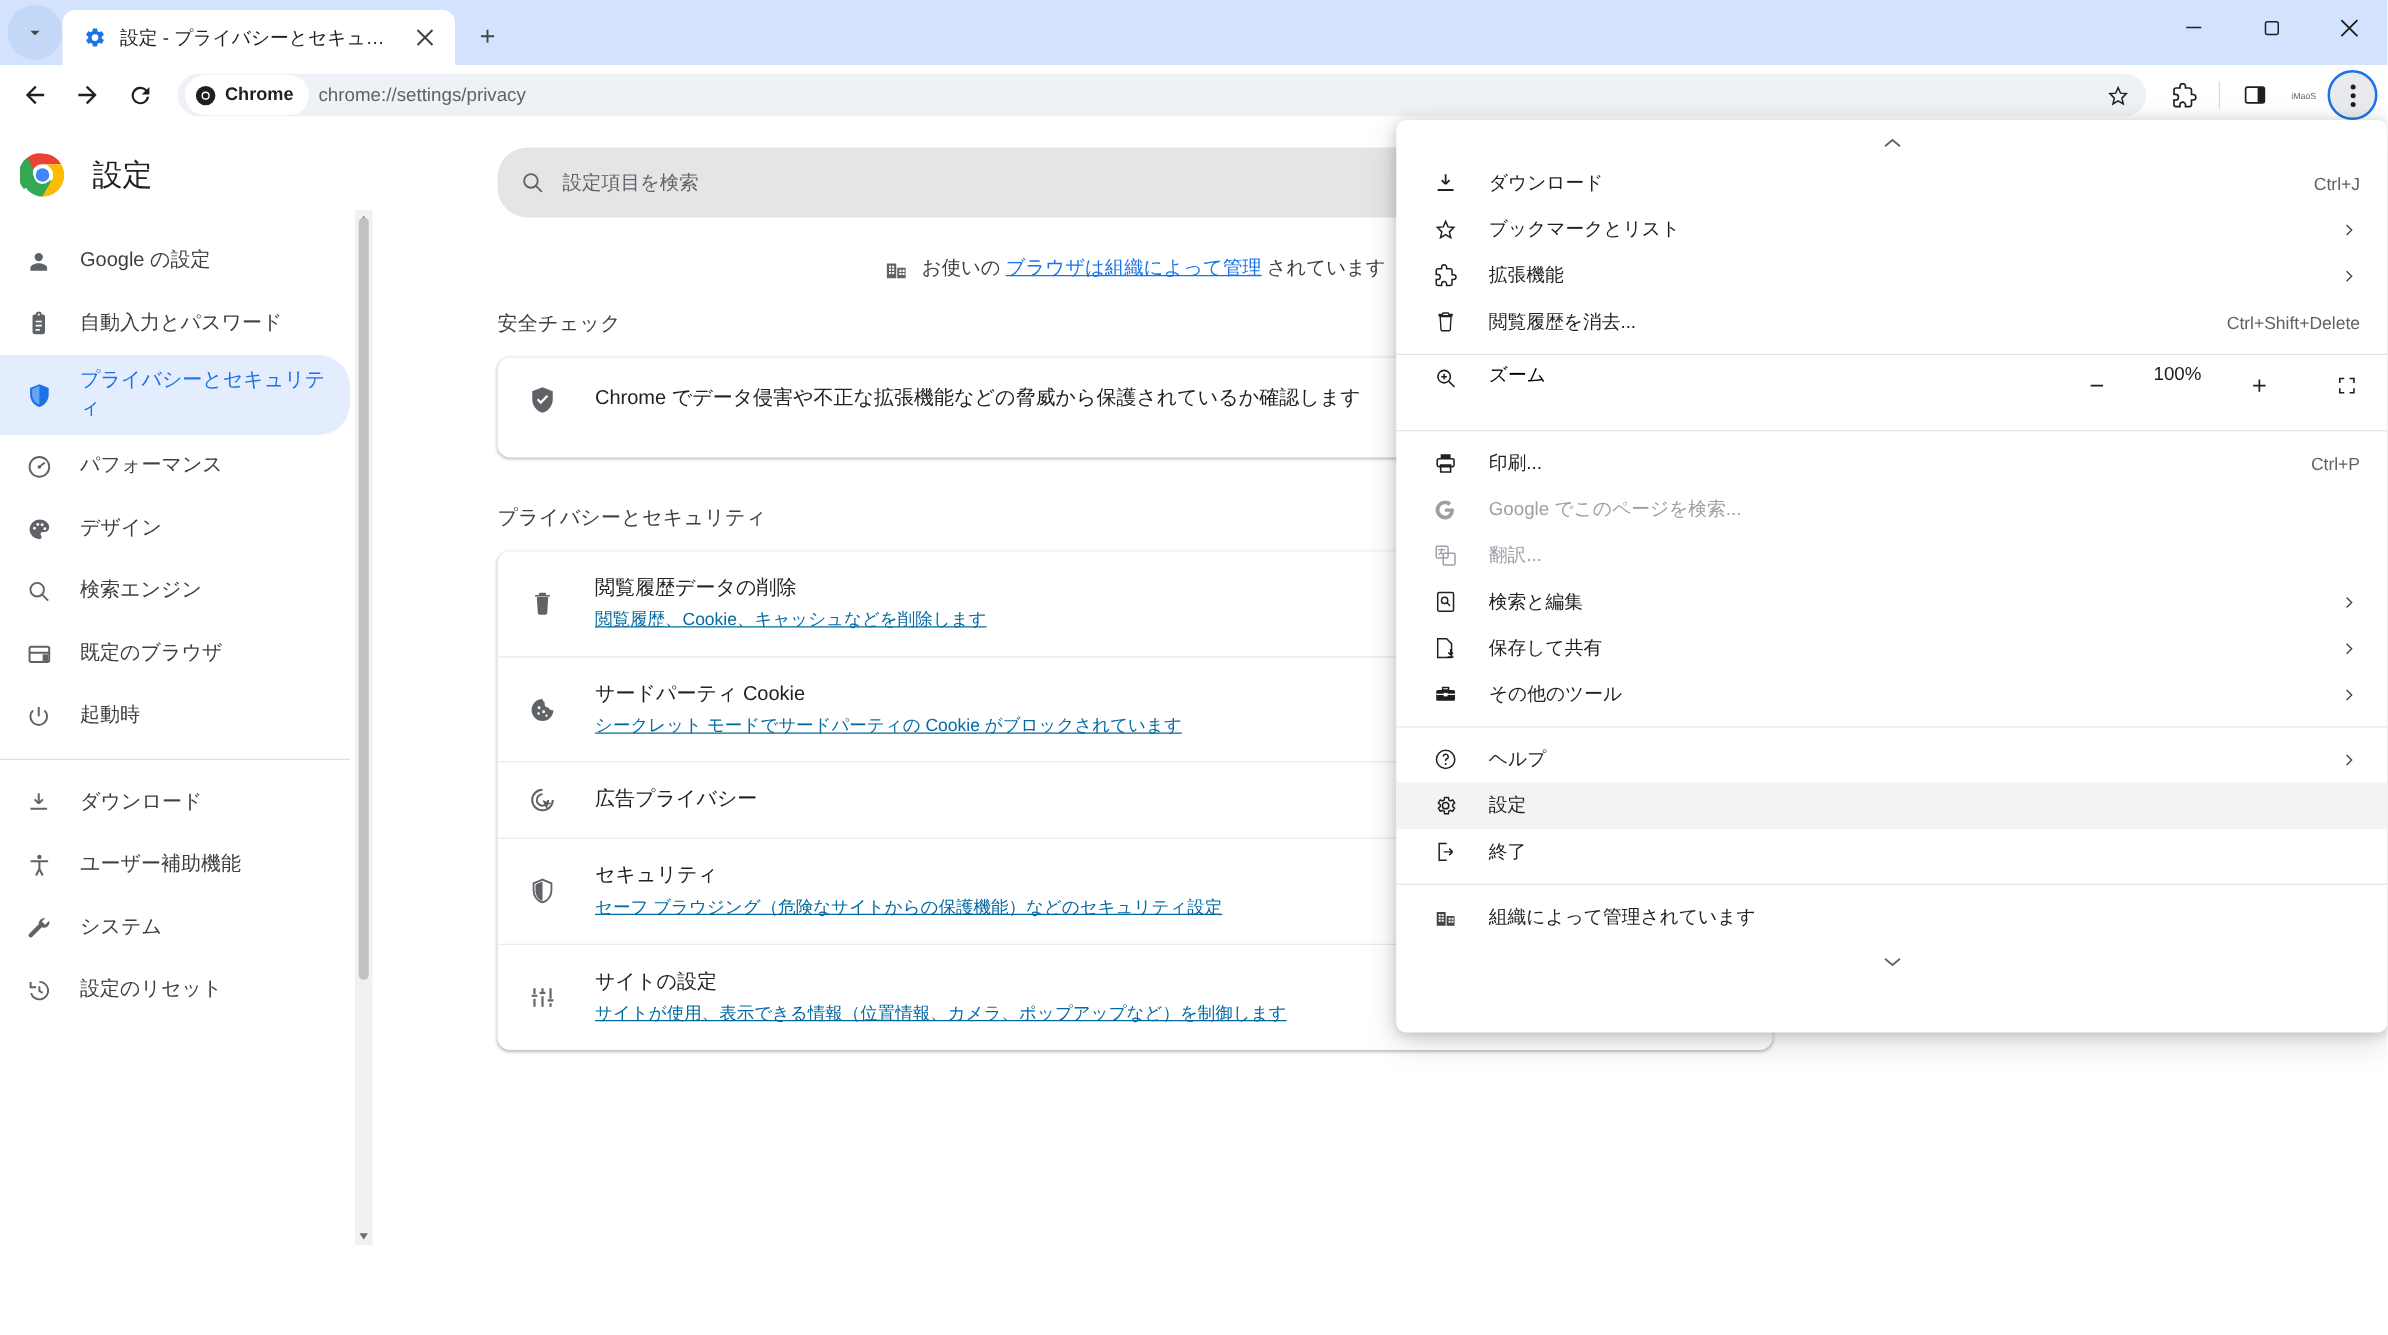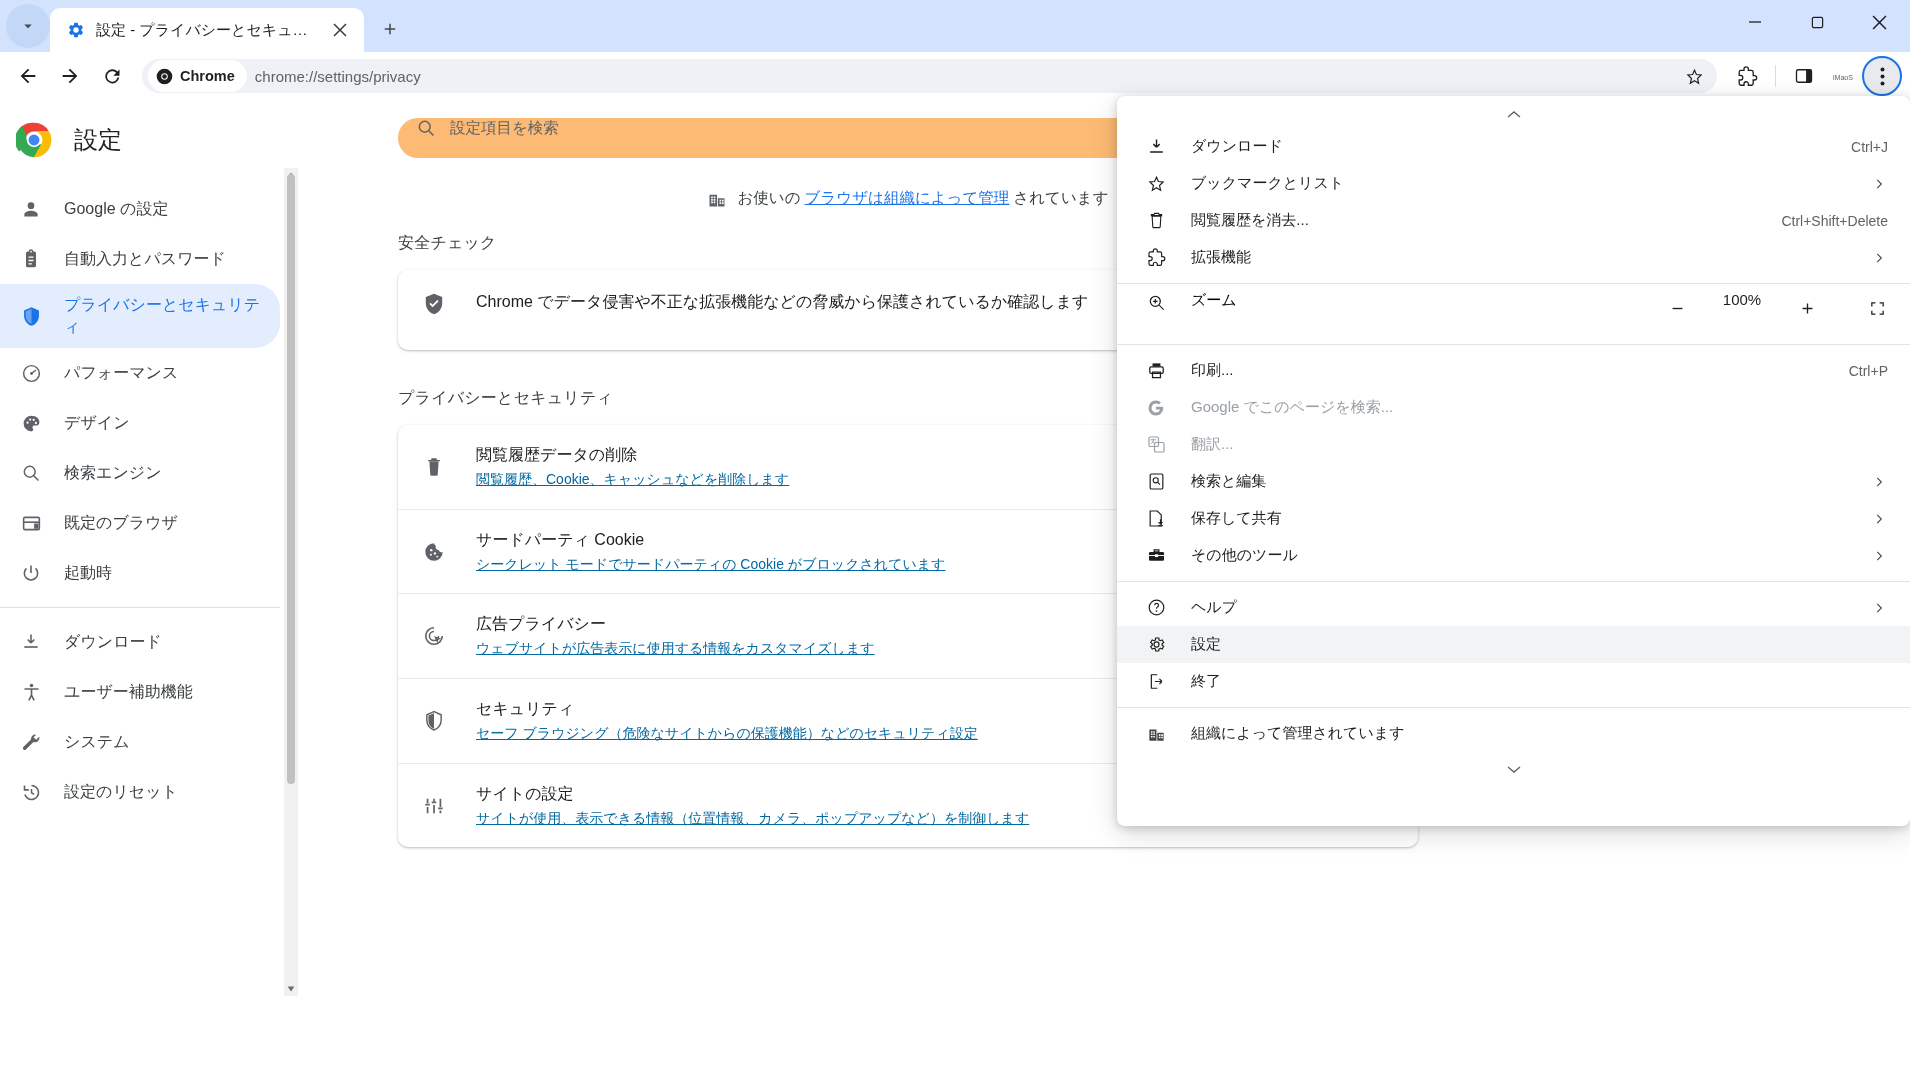--- a/index.html
+++ b/index.html
@@ -89,22 +89,22 @@
 
   .scroll-rail {
     position:absolute; left:284px; top:68px; width:14px; height:828px;
     background:#f1f1f1;
   }
   .scroll-thumb { position:absolute; left:3px; top:6px; width:8px; height:610px; background:#c1c1c1; border-radius:4px;}
   .rail-arrow { position:absolute; left:0; width:14px; height:14px; display:flex;align-items:center;justify-content:center;}
 
   .content { flex:1; position:relative; padding-left:118px; padding-top:18px; }
   .searchbar {
-    width:1020px; height:40px; background:#fdba74; border-radius:24px;
-    display:flex; gap:14px; padding-left:18px;
+    width:1020px; height:56px; background:#e5e5e5; border-radius:24px;
+    display:flex; align-items:center; gap:14px; padding-left:18px;
   }
   .search-ph { color:#5f6368; font-size:15.5px; }
   .managed-row {
     margin-top:30px; width:1020px; display:flex; align-items:center; justify-content:center; gap:10px;
     font-size:15.5px; color:#3c4043;
   }
   .managed-row a { color:#1a73e8; }
   .section-title { margin-top:24px; font-size:16px; color:#1a73e8; font-weight:500; letter-spacing:.2px; }
   .card {
     width:1020px; margin-top:16px; background:#fff; border-radius:10px;
@@ -530,21 +530,20 @@
         <div class="list-row">
           <span class="row-ico">
             <svg width="22" height="22" viewBox="0 0 24 24">
                 <path d="M12 3a9 9 0 1 0 9 9" fill="none" stroke="#5f6368" stroke-width="1.8"></path>
                 <path d="M12 7a5 5 0 1 0 5 5" fill="none" stroke="#5f6368" stroke-width="1.7"></path>
                 <path d="M12 12l8 3-3.2 1.2L15.6 20z" fill="#5f6368"></path>
               </svg>
           </span>
           <span class="row-main">
             <span class="row-title" style="display:block">広告プライバシー</span>
-            <span class="row-sub" style="display:block">ウェブサイトが広告表示に使用する情報をカスタマイズします</span>
           </span>
           <span class="row-arrow">
             <svg width="18" height="18" viewBox="0 0 24 24">
                 <path d="M9 5l7 7-7 7" fill="none" stroke="#5f6368" stroke-width="1.8"></path>
               </svg>
           </span>
         </div>
 
         <div class="list-row">
           <span class="row-ico">
@@ -617,39 +616,39 @@
       <span class="mi-sub">
         <svg width="14" height="14" viewBox="0 0 24 24">
             <path d="M9 5l7 7-7 7" fill="none" stroke="#444746" stroke-width="1.9"></path>
           </svg>
       </span>
     </div>
 
     <div class="mi">
       <span class="mi-ico">
         <svg width="19" height="19" viewBox="0 0 24 24">
-            <path d="M6.5 6.5h11l-.8 13.2a1.4 1.4 0 0 1-1.4 1.3H8.7a1.4 1.4 0 0 1-1.4-1.3zM9.4 3h5.2l.7 1.6h3.2v1.2H5.5V4.6h3.2z" fill="none" stroke="#1f1f1f" stroke-width="1.4"></path>
-          </svg>
-      </span>
-      <span class="mi-label">閲覧履歴を消去...</span>
-      <span class="mi-shortcut">Ctrl+Shift+Delete</span>
-    </div>
-
-    <div class="mi">
-      <span class="mi-ico">
-        <svg width="19" height="19" viewBox="0 0 24 24">
             <path d="M20 11h-1.5V7a2 2 0 0 0-2-2H13V3.5a2.5 2.5 0 1 0-5 0V5H4.5a2 2 0 0 0-2 2v3.8H4a2.6 2.6 0 0 1 0 5.2H2.5V20a2 2 0 0 0 2 2H8v-1.5a2.5 2.5 0 1 1 5 0V22h3.5a2 2 0 0 0 2-2v-4H20a2.5 2.5 0 0 0 0-5z" fill="none" stroke="#1f1f1f" stroke-width="1.5"></path>
           </svg>
       </span>
       <span class="mi-label">拡張機能</span>
       <span class="mi-sub">
         <svg width="14" height="14" viewBox="0 0 24 24">
             <path d="M9 5l7 7-7 7" fill="none" stroke="#444746" stroke-width="1.9"></path>
           </svg>
       </span>
+    </div>
+
+    <div class="mi">
+      <span class="mi-ico">
+        <svg width="19" height="19" viewBox="0 0 24 24">
+            <path d="M6.5 6.5h11l-.8 13.2a1.4 1.4 0 0 1-1.4 1.3H8.7a1.4 1.4 0 0 1-1.4-1.3zM9.4 3h5.2l.7 1.6h3.2v1.2H5.5V4.6h3.2z" fill="none" stroke="#1f1f1f" stroke-width="1.4"></path>
+          </svg>
+      </span>
+      <span class="mi-label">閲覧履歴を消去...</span>
+      <span class="mi-shortcut">Ctrl+Shift+Delete</span>
     </div>
 
     <div class="menu-sep"></div>
 
     <div class="zoomrow">
       <span class="mi-ico">
         <svg width="19" height="19" viewBox="0 0 24 24">
             <circle cx="10.5" cy="10.5" r="6.3" fill="none" stroke="#1f1f1f" stroke-width="1.6"></circle>
             <path d="M15.3 15.3L21 21M7.6 10.5h5.8M10.5 7.6v5.8" stroke="#1f1f1f" stroke-width="1.5"></path>
           </svg>

